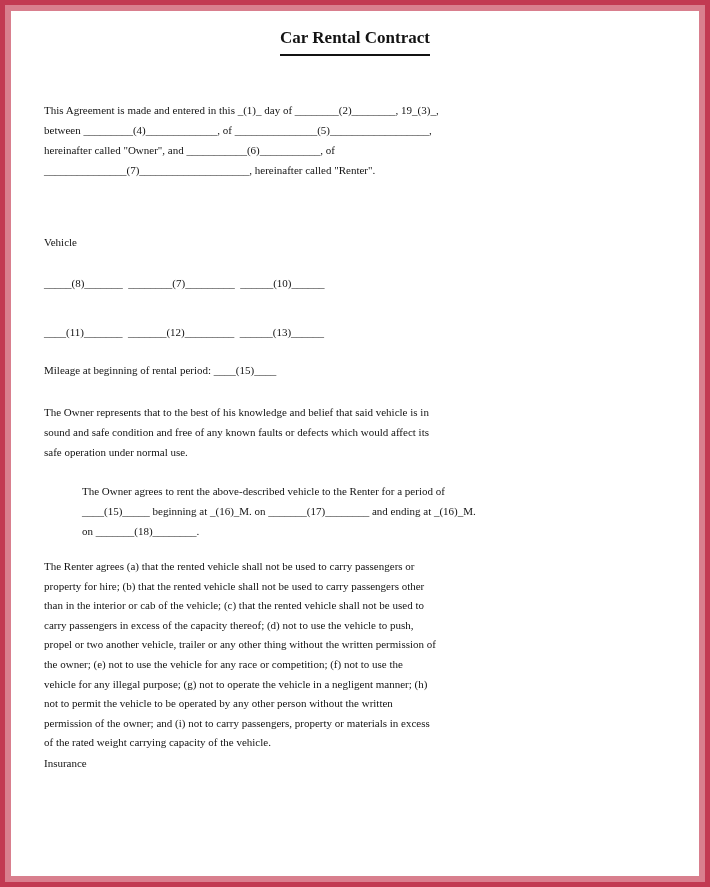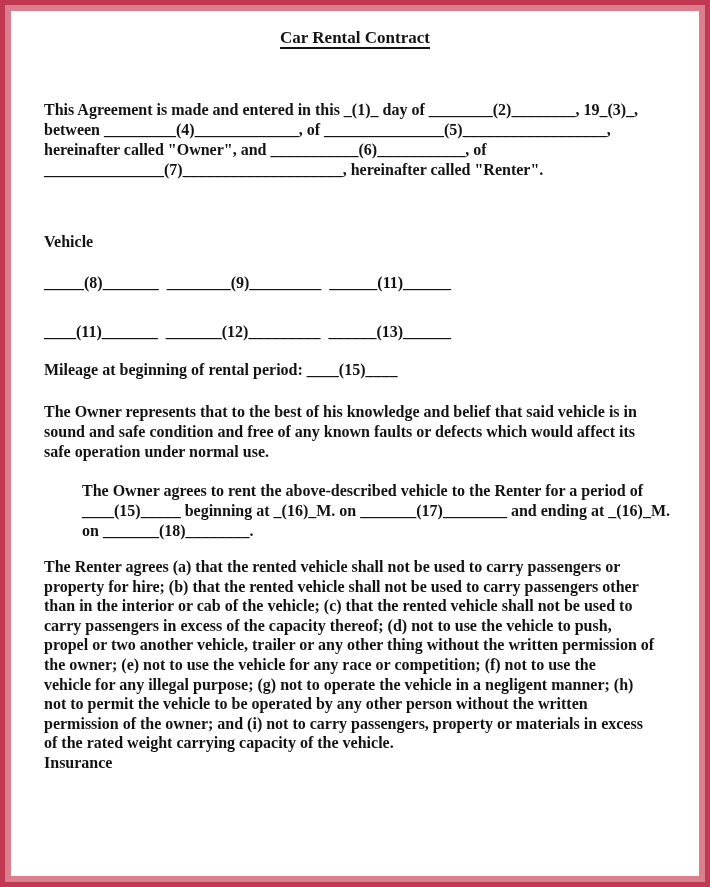--- a/index.html
+++ b/index.html
@@ -31,28 +31,28 @@
   }
   .doc-title {
     margin: 0 -44px 0 -33px;
     text-align: center;
     font-size: 17px;
     font-weight: bold;
     line-height: 22px;
   }
   .title-text {
     border-bottom: 2px solid #131313;
-    padding-bottom: 0;
+    padding-bottom: 7px;
   }
   .para, .heading {
     margin: 0;
     line-height: 20px;
     white-space: pre;
-    font-size: 16px;
-    font-weight: bold;
+    font-size: 11px;
+    font-weight: normal;
   }
   .m-p1        { margin-top: 51px; }
   .m-vehicle-h { margin-top: 52px; }
   .m-veh-intro { margin-top: 18px; }
   .m-row8      { margin-top: 21px; }
   .m-row11     { margin-top: 29px; }
   .m-mileage   { margin-top: 18px; }
   .m-condition { margin-top: 22px; }
   .m-rental-h  { margin-top: 17px; }
   .m-agrees    { margin-top: 19px; margin-left: 38px; }
@@ -69,21 +69,21 @@
       <h1 class="doc-title"><span class="title-text">Car Rental Contract</span></h1>
 
       <p class="para m-p1">This Agreement is made and entered in this _(1)_ day of ________(2)________, 19_(3)_,
 between _________(4)_____________, of _______________(5)__________________,
 hereinafter called "Owner", and ___________(6)___________, of
 _______________(7)____________________, hereinafter called "Renter".</p>
 
       <p class="heading m-vehicle-h">Vehicle</p>
 
 
-      <p class="para m-row8">_____(8)_______  ________(9)_________  ______(11)______</p>
+      <p class="para m-row8">_____(8)_______  ________(7)_________  ______(10)______</p>
 
       <p class="para m-row11">____(11)_______  _______(12)_________  ______(13)______</p>
 
       <p class="para m-mileage">Mileage at beginning of rental period: ____(15)____</p>
 
       <p class="para m-condition">The Owner represents that to the best of his knowledge and belief that said vehicle is in
 sound and safe condition and free of any known faults or defects which would affect its
 safe operation under normal use.</p>
 
 

